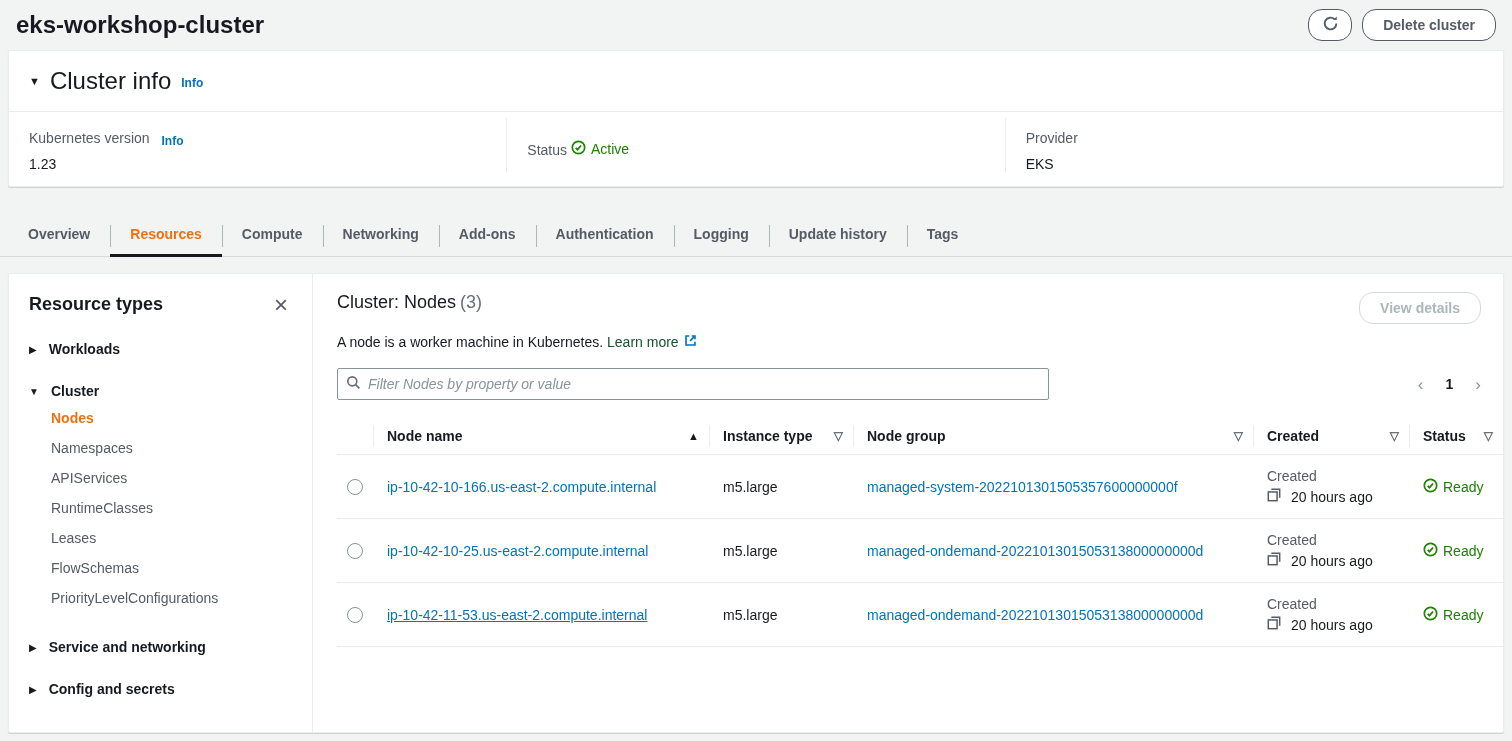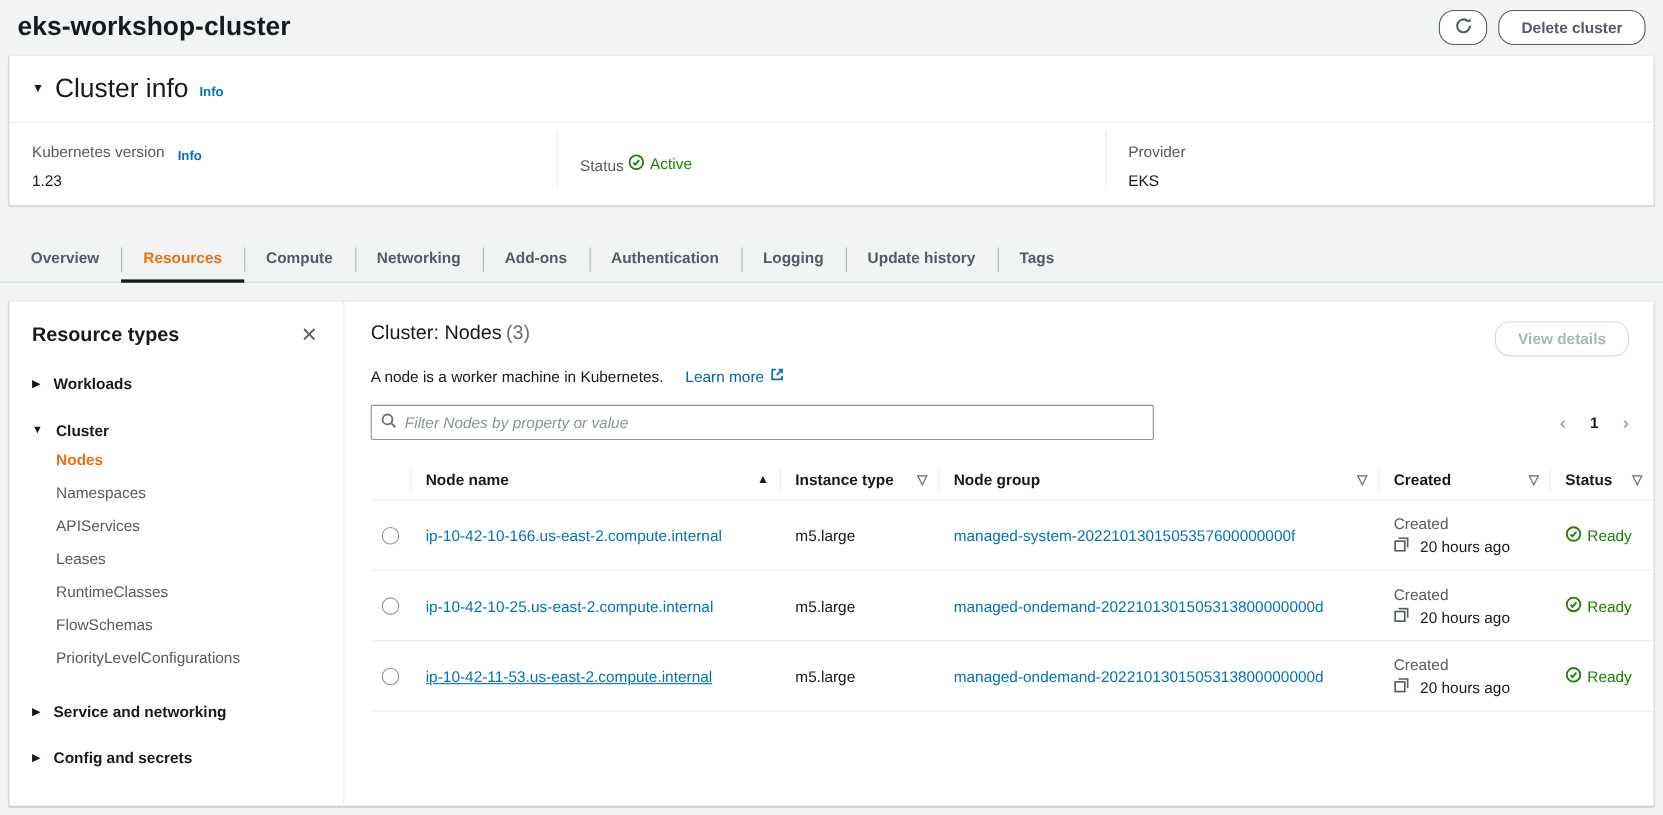--- a/index.html
+++ b/index.html
@@ -48,21 +48,21 @@
   .sb-children { margin:4px 0 0 22px; list-style:none; }
   .sb-item { padding:7px 0; font-size:14px; color:#545b64; cursor:pointer; }
   .sb-item.selected { color:#ec7211; font-weight:700; }
 
   
   .main { flex:1; padding:18px 0 0 24px; min-width:0; }
   .panel-head { display:flex; align-items:flex-start; justify-content:space-between; margin-right:22px; }
   .panel-title { font-size:18px; font-weight:400; }
   .panel-count { color:#687078; font-weight:400; }
   .panel-desc { margin-top:10px; font-size:14px; }
-  .learn-more { color:#0369a1; text-decoration:none; margin-left:16px; cursor:pointer; display:inline-flex; align-items:center; gap:5px; }
+  .learn-more { color:#14532d; text-decoration:none; margin-left:0; cursor:pointer; display:inline-flex; align-items:center; gap:5px; }
   .filter-row { margin-top:18px; display:flex; align-items:center; justify-content:space-between; margin-right:22px; }
   .filter-box { width:712px; height:32px; border:1px solid #879596; border-radius:2px; background:#fff; display:flex; align-items:center; padding:0 8px; gap:7px; }
   .filter-box input { border:none; outline:none; flex:1; font-size:14px; font-style:italic; color:#16191f; font-family:inherit; background:transparent; }
   .filter-box input::placeholder { color:#879596; font-style:italic; }
   .pagination { display:flex; align-items:center; gap:22px; }
   .page-arrow { color:#879596; font-size:17px; cursor:pointer; line-height:1; }
   .page-num { font-weight:700; font-size:14px; color:#16191f; cursor:pointer; }
 
   
   .tbl { margin-top:18px; display:grid; grid-template-columns:36px 336px 144px 400px 156px 1fr; }
@@ -159,22 +159,22 @@
 
     <div class="sb-group">
       <div class="sb-group-head">
         <span class="caret" style="font-size:10px;">▼</span>
         <span class="sb-group-label">Cluster</span>
       </div>
       <ul class="sb-children">
         <li class="sb-item selected">Nodes</li>
         <li class="sb-item">Namespaces</li>
         <li class="sb-item">APIServices</li>
+        <li class="sb-item">RuntimeClasses</li>
         <li class="sb-item">Leases</li>
-        <li class="sb-item">RuntimeClasses</li>
         <li class="sb-item">FlowSchemas</li>
         <li class="sb-item">PriorityLevelConfigurations</li>
       </ul>
     </div>
 
     <div class="sb-group">
       <div class="sb-group-head">
         <span class="caret" style="font-size:10px;">▶</span>
         <span class="sb-group-label">Service and networking</span>
       </div>

